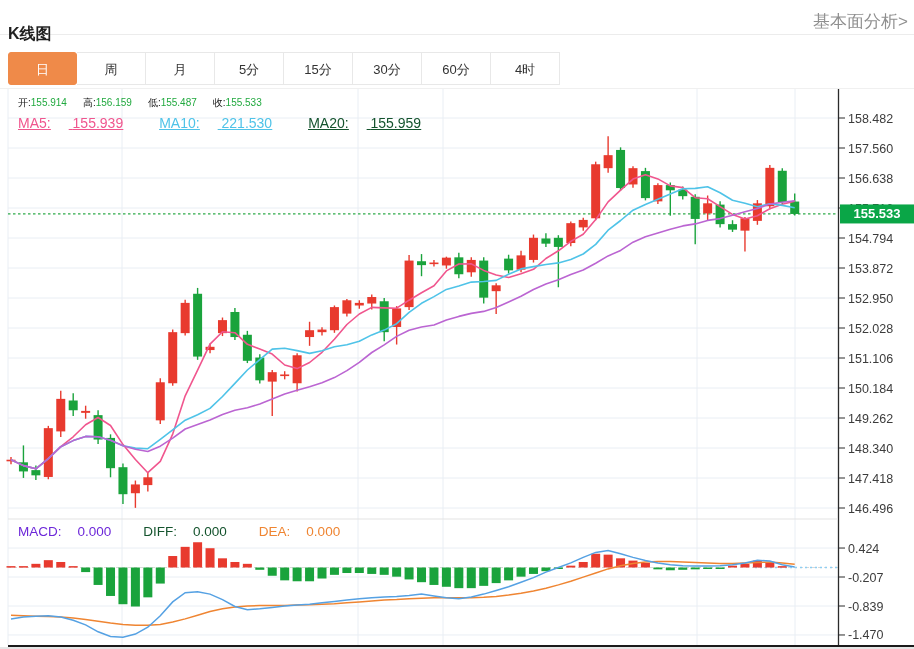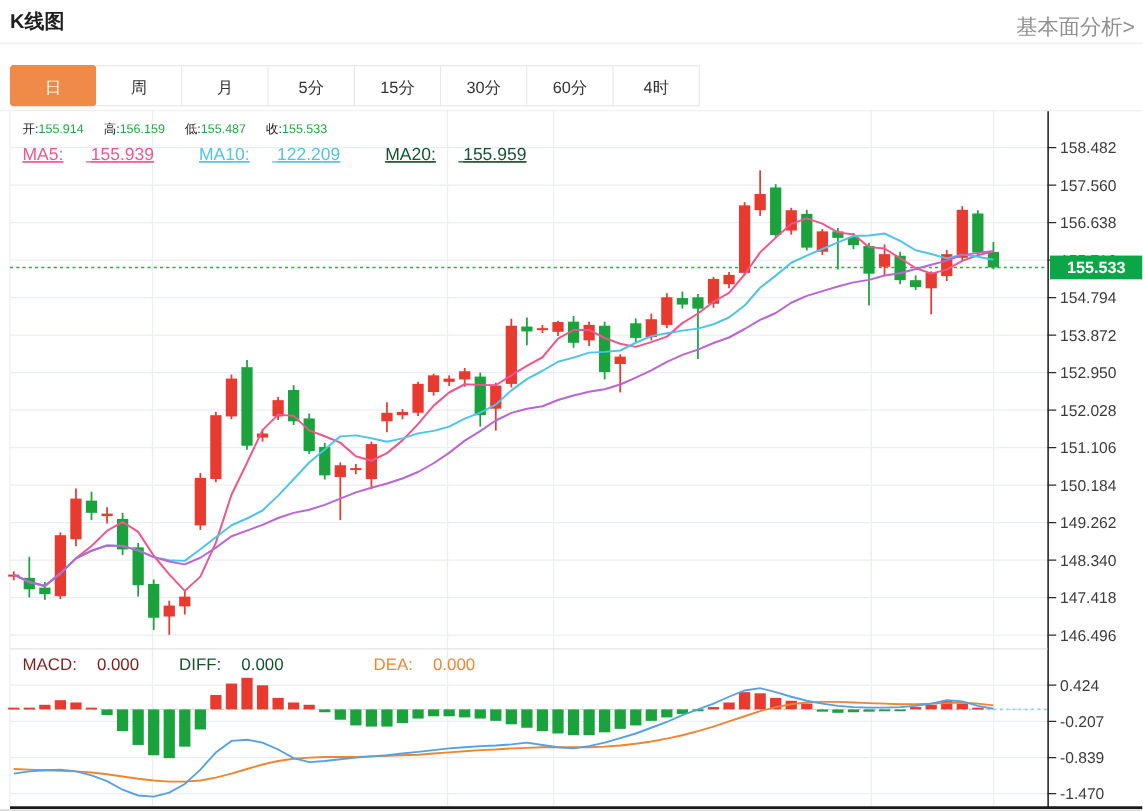--- a/index.html
+++ b/index.html
@@ -1,19 +1,19 @@
 <!DOCTYPE html>
 <html><head>
 <meta charset="utf-8">
 <style>
   html,body{margin:0;padding:0;background:#fff;}
   body{width:914px;height:649px;position:relative;overflow:hidden;
        font-family:"Liberation Sans",sans-serif;-webkit-font-smoothing:antialiased;}
   .hdr{position:absolute;top:0;left:0;right:0;height:34px;border-bottom:1px solid #ececec;z-index:3;background:#fff;}
-  .title{position:absolute;left:8px;top:7px;font-size:16px;font-weight:bold;color:#1f1f1f;}
+  .title{position:absolute;left:8px;top:24px;font-size:16px;font-weight:bold;color:#1f1f1f;}
   .link{position:absolute;right:6px;top:10px;font-size:17px;color:#8f8f8f;text-decoration:none;cursor:pointer;}
   .tabs{position:absolute;left:8px;top:52px;display:flex;z-index:3;}
   .tab{width:69px;height:33px;line-height:33px;text-align:center;font-size:13px;color:#333;
        background:#fff;border:1px solid #e8e8e8;border-left:none;cursor:pointer;box-sizing:border-box;}
   .tab:first-child{border-left:1px solid #e8e8e8;}
   .tab.active{color:#fff;border-radius:3px;}
   #chart{position:absolute;left:0;top:0;z-index:1;}
   .overlay{position:absolute;z-index:2;white-space:nowrap;}
   .ohlc{left:18px;top:96px;font-size:10px;}
   .ohlc .lb{color:#222;}
@@ -337,18 +337,18 @@
       <line x1="8" y1="646" x2="914" y2="646" stroke="#1a1a1a" stroke-width="2.2"></line>
       <line x1="0" y1="648" x2="914" y2="648" stroke="#cccccc" stroke-width="1"></line>
     </g>
   </svg>
 
 <div class="overlay ohlc">
   <span class="lb">开:</span><span class="vl" style="color: rgb(33, 169, 63);">155.914</span><span class="lb">高:</span><span class="vl" style="color: rgb(33, 169, 63);">156.159</span><span class="lb">低:</span><span class="vl" style="color: rgb(33, 169, 63);">155.487</span><span class="lb">收:</span><span class="vl" style="color: rgb(33, 169, 63);">155.533</span>
 </div>
 
 <div class="overlay ma">
-  <span id="ma5span" style="color: rgb(240, 86, 142);"><span>MA5:</span> <span>155.939</span></span><span id="ma10span" style="color: rgb(79, 195, 232);"><span>MA10:</span> <span>122.209</span></span><span id="ma20span" style="color: #14532d;"><span>MA20:</span> <span>155.959</span></span>
+  <span id="ma5span" style="color: rgb(240, 86, 142);"><span>MA5:</span> <span>155.939</span></span><span id="ma10span" style="color: rgb(79, 195, 232);"><span>MA10:</span> <span>221.530</span></span><span id="ma20span" style="color: #14532d;"><span>MA20:</span> <span>155.959</span></span>
 </div>
 
 <div class="overlay macdrow">
-  <span id="macdspan" style="color: #7f1d1d;"><span>MACD:</span><span>0.000</span></span><span id="diffspan" style="color: #14532d;"><span>DIFF:</span><span>0.000</span></span><span id="deaspan" style="color: rgb(239, 133, 50); margin-left: 40px;"><span>DEA:</span><span>0.000</span></span>
+  <span id="macdspan" style="color: #6d28d9;"><span>MACD:</span><span>0.000</span></span><span id="diffspan" style="color: #14532d;"><span>DIFF:</span><span>0.000</span></span><span id="deaspan" style="color: rgb(239, 133, 50);"><span>DEA:</span><span>0.000</span></span>
 </div>
 
 </body></html>

